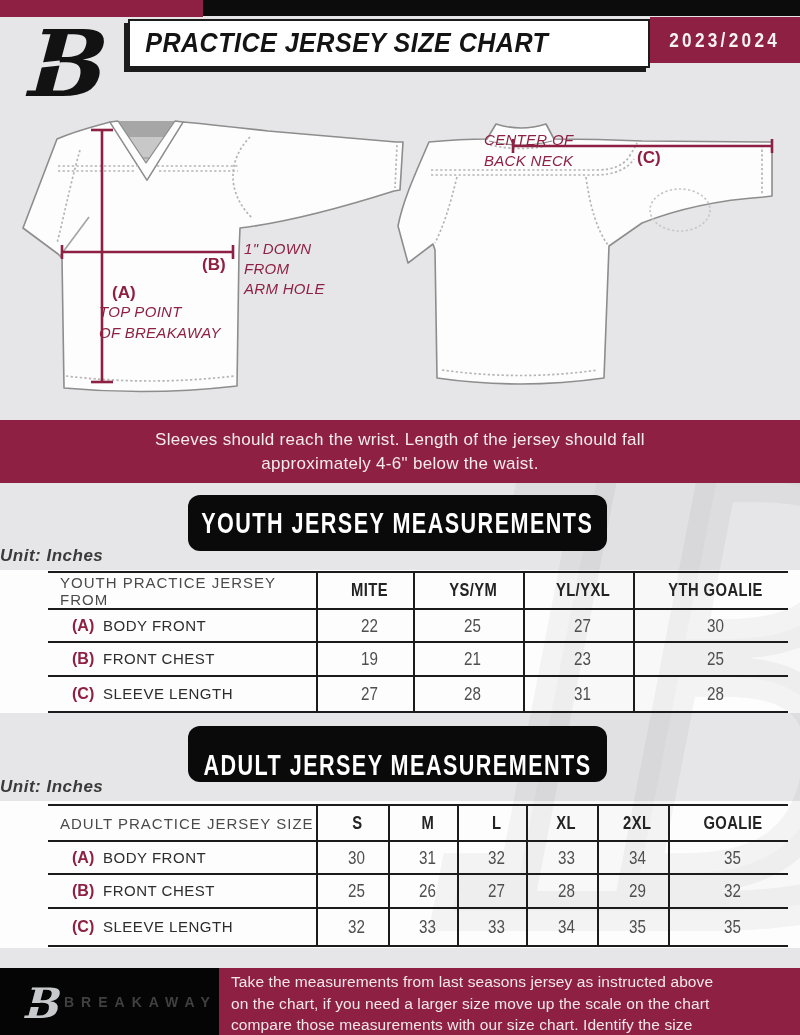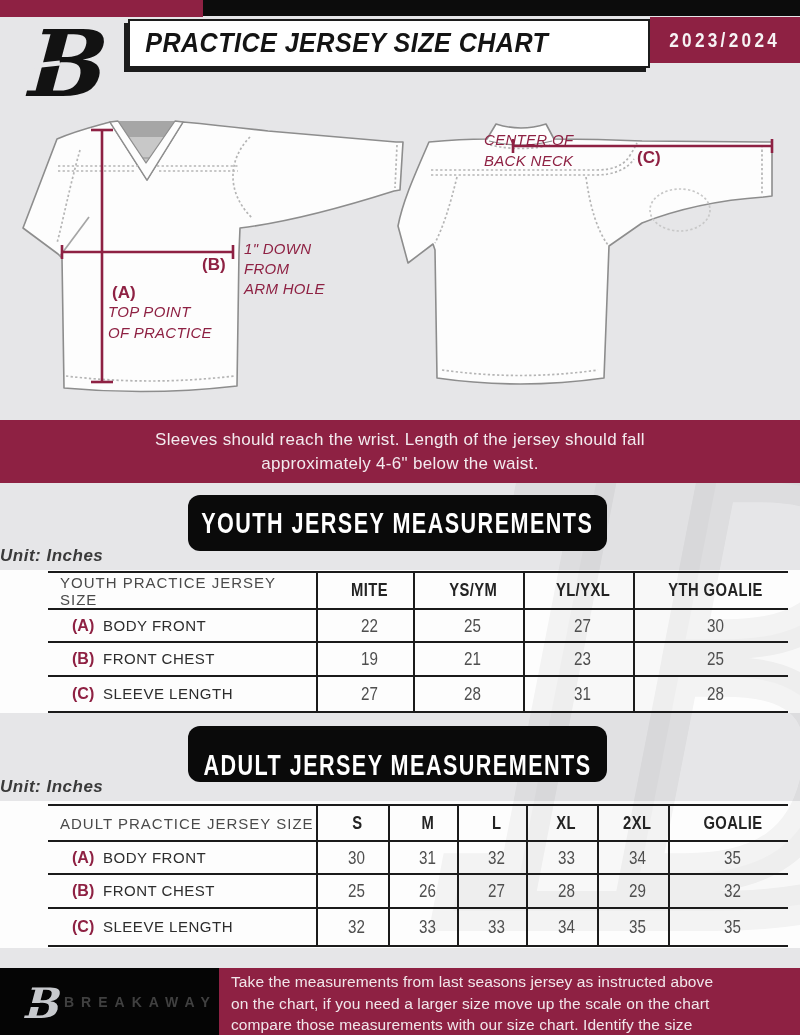--- a/index.html
+++ b/index.html
@@ -177,23 +177,23 @@
       </g>
       <g>
         <path d="M513,146 L772,146"></path>
           <path d="M513,139 L513,153"></path>
           <path d="M772,139 L772,153"></path>
       </g>
     </g>
   </svg>
 
   <div class="diag-label diag-tag" style="left:112px;top:283px;">(A)</div>
-  <div class="diag-label diag-italic" style="left:108px;top:301px;">
+  <div class="diag-label diag-italic" style="left:99px;top:301px;">
     <div>TOP POINT</div>
-    <div>OF PRACTICE</div>
+    <div>OF BREAKAWAY</div>
   </div>
   <div class="diag-label diag-tag" style="left:202px;top:255px;">(B)</div>
   <div class="diag-label diag-italic" style="left:244px;top:239px;line-height:20px;">
     <div>1" DOWN</div>
     <div>FROM</div>
     <div>ARM HOLE</div>
   </div>
   <div class="diag-label diag-tag" style="left:637px;top:148px;">(C)</div>
   <div class="diag-label diag-italic" style="left:484px;top:91px;margin-top:38px;">
     <div>CENTER OF</div>
@@ -205,21 +205,21 @@
     <div>approximately 4-6" below the waist.</div>
   </div>
 
   <div class="abs pill" style="top:495px;">
     <span>YOUTH JERSEY MEASUREMENTS</span>
   </div>
   <div class="abs unit" style="top:546px;">Unit: Inches</div>
 
   <div class="abs size-table" style="top:571px;grid-template-columns:268px 97px 110px 110px 155px;grid-template-rows:37px 33px 34px 36px;">
     <div class="cell labh">
-        <span>YOUTH PRACTICE JERSEY SIZE</span>
+        <span>YOUTH PRACTICE JERSEY FROM</span>
       </div>
     <div class="cell vline">
         <span class="colh">MITE</span>
       </div>
     <div class="cell vline">
         <span class="colh">YS/YM</span>
       </div>
     <div class="cell vline">
         <span class="colh">YL/YXL</span>
       </div>

